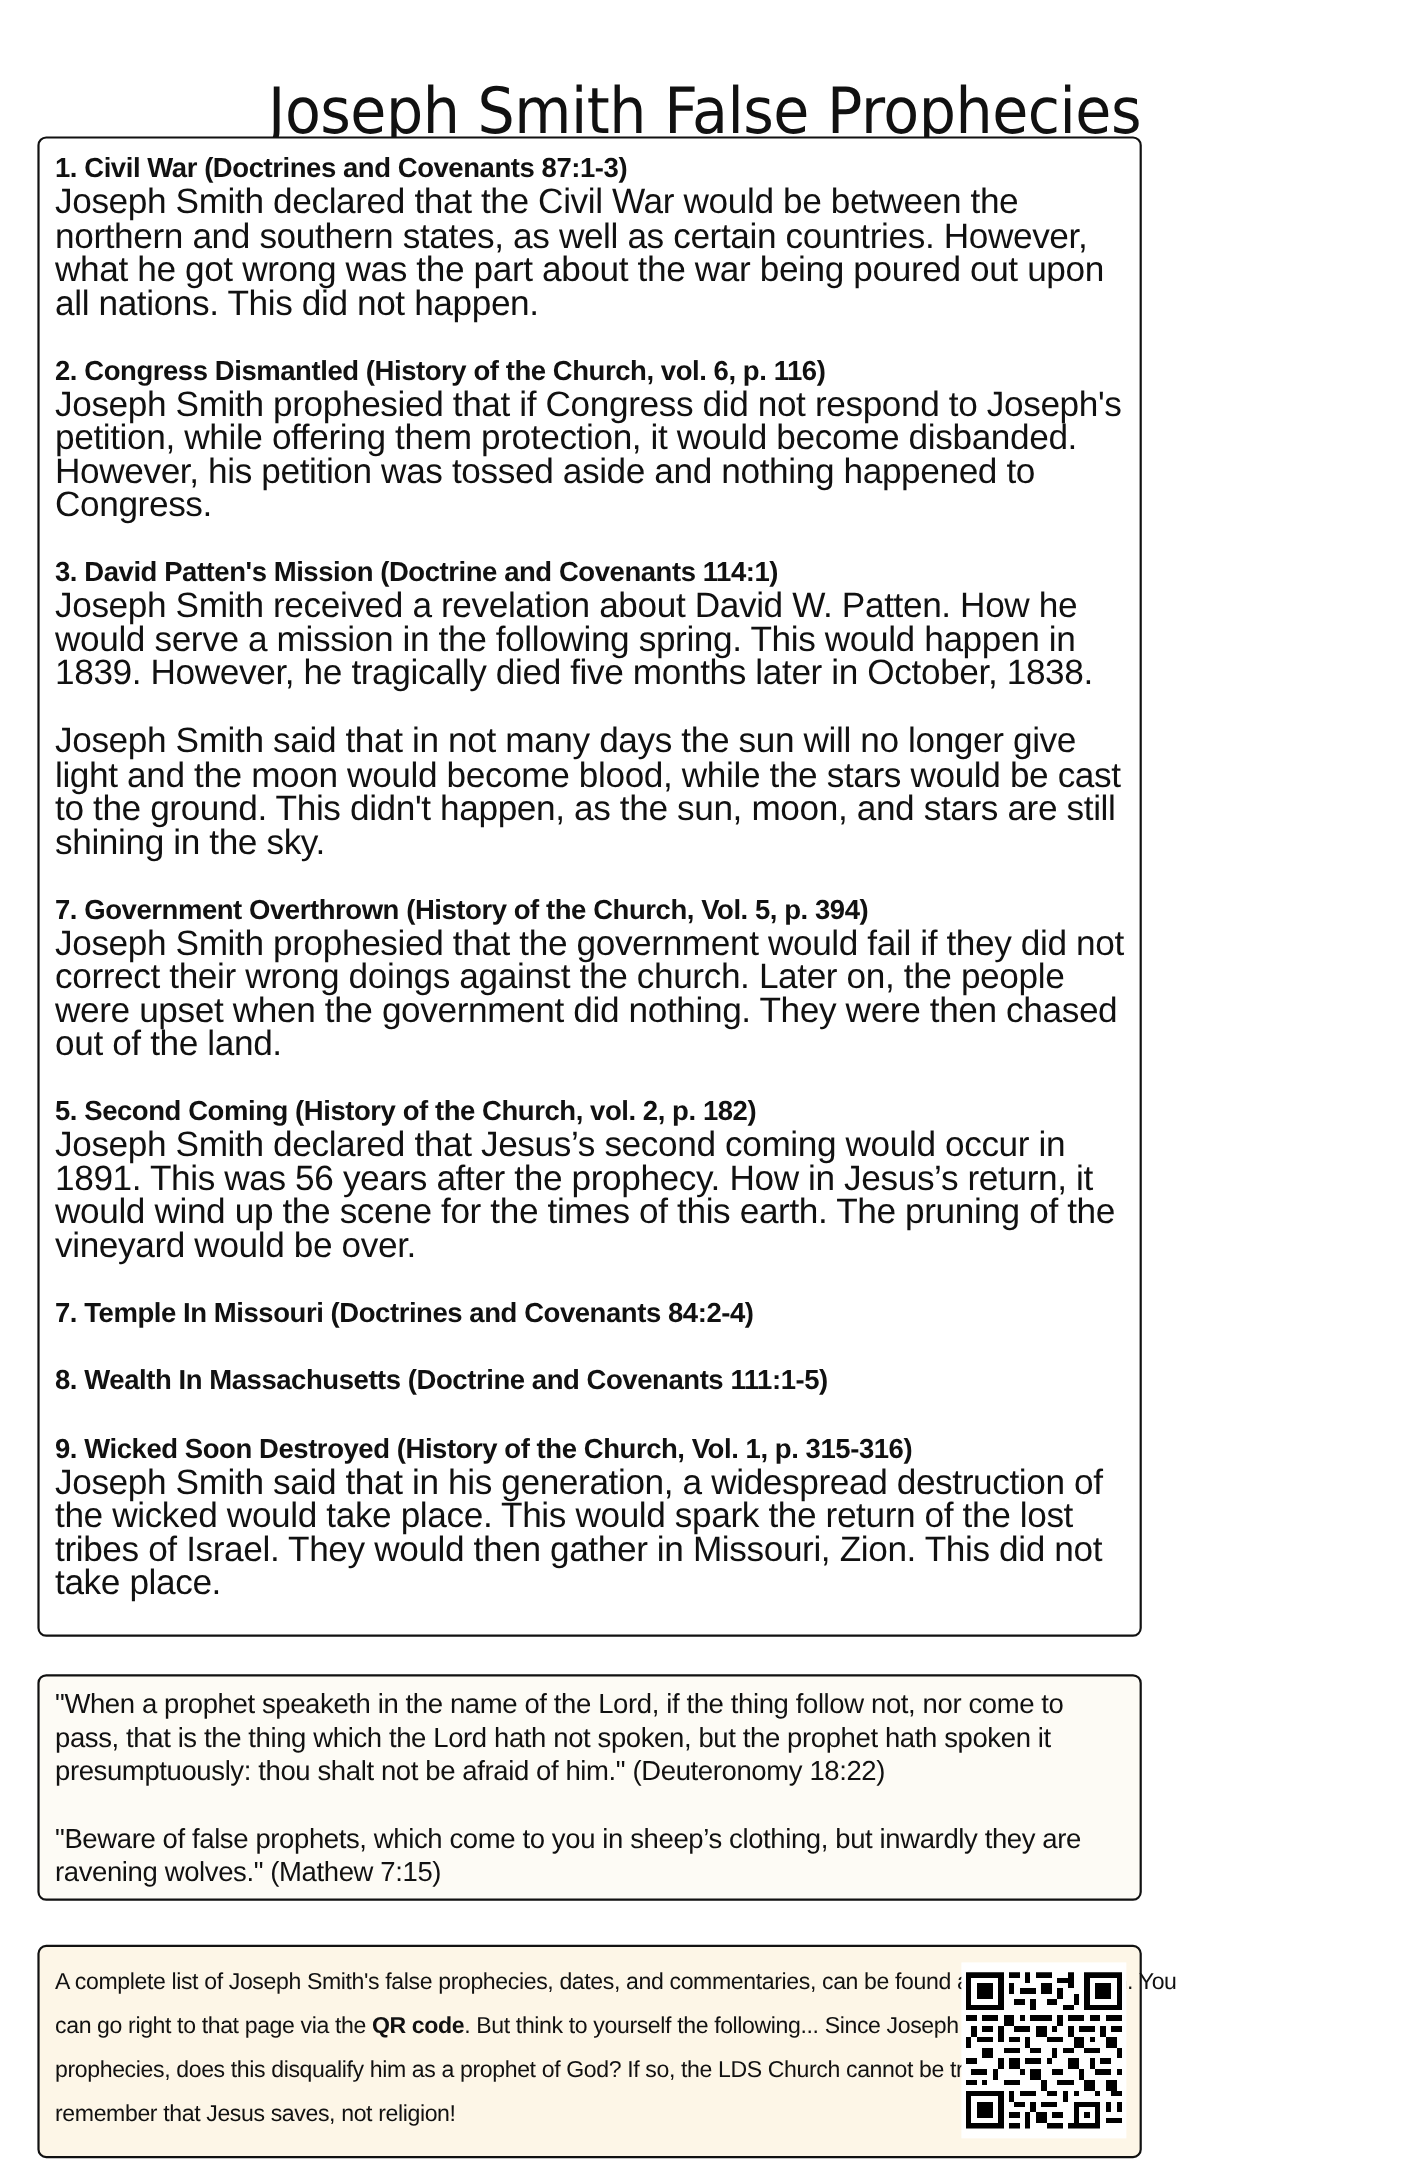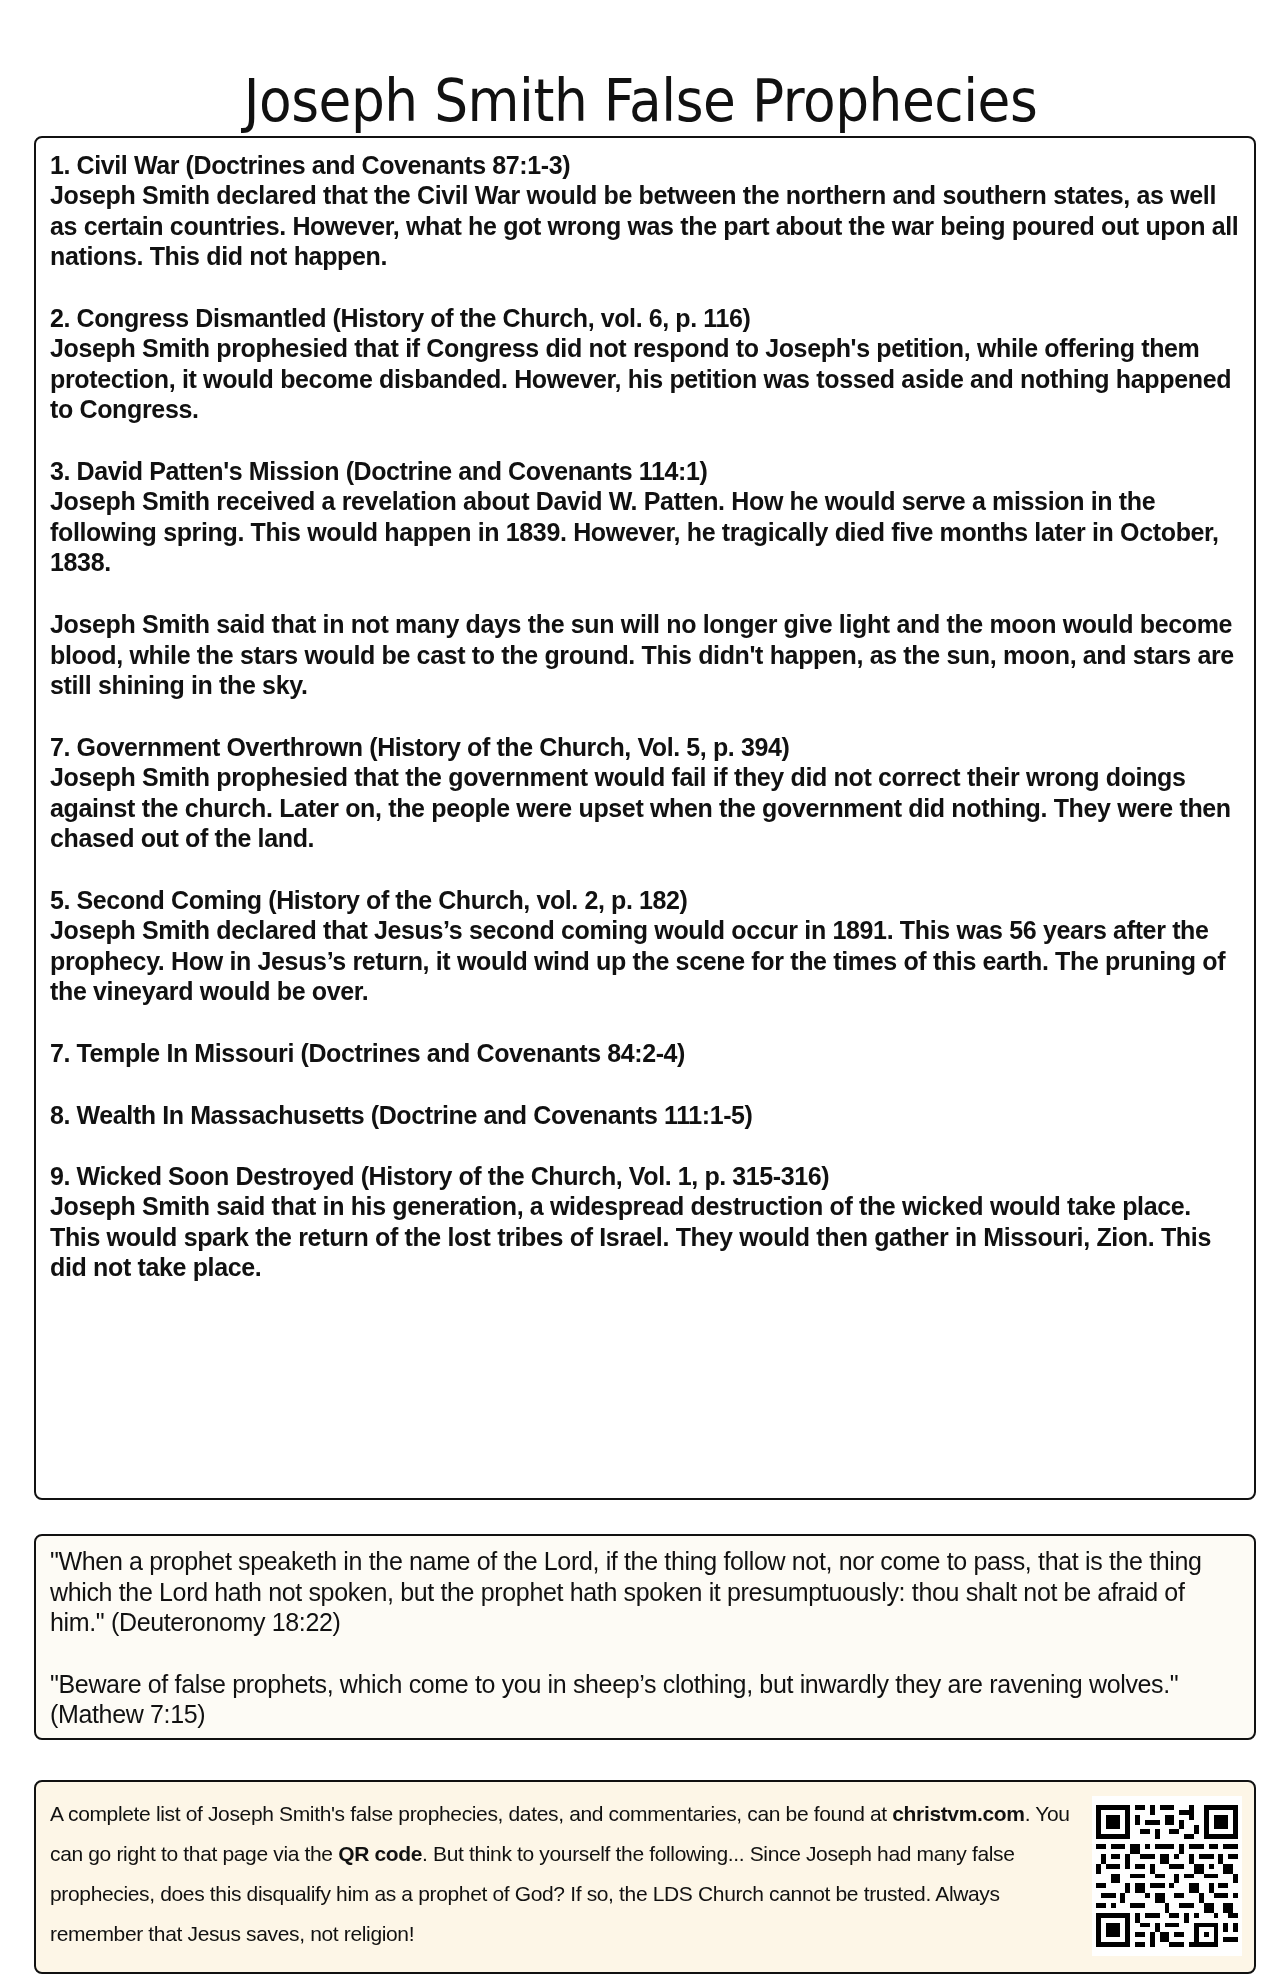--- a/index.html
+++ b/index.html
@@ -6,35 +6,34 @@
   body {
     width: 1281px; height: 1980px; position: relative; overflow: hidden;
     font-family: "Liberation Sans", "DejaVu Sans", sans-serif; color: #111;
   }
   .title {
     position: absolute; left: 0; top: 20px; width: 1281px; text-align: center;
     font-size: 58px; line-height: 84px; font-weight: 400; letter-spacing: -0.5px;
     font-family: "DejaVu Sans", sans-serif; transform: scaleX(0.92);
   }
   .box {
-    position: absolute; left: 34px; width: 1222px; box-sizing: border-box;
+    position: absolute; left: 34px; width: 1004px; box-sizing: border-box;
     border: 2.5px solid #111; border-radius: 8px;
     padding: 12px 14px 6px 14px;
-    margin-top: 12px;
   }
   .box.list { top: 124px; height: 1364px; background: #ffffff; }
   .box.quotes { top: 1522px; height: 206px; background: #fdfbf5; padding-top: 10px; }
   .box.footer { top: 1768px; height: 194px; background: #fdf6e7; padding: 12px 14px; }
   .item { margin-bottom: 31.5px; }
   .item-heading {
     font-weight: 700; font-size: 25px; line-height: 30px; white-space: nowrap;
     letter-spacing: -0.4px;
   }
   .item-body {
-    font-size: 25px; line-height: 30.5px; letter-spacing: -0.35px; font-weight: bold;
+    font-size: 32px; line-height: 30.5px; letter-spacing: -0.35px;
   }
   .quote { font-size: 25px; line-height: 30.5px; letter-spacing: -0.35px; margin-bottom: 31px; }
   .ref { font-weight: 400; }
   .footer-text {
     position: absolute; left: 14px; top: 12px; width: 1020px;
     font-size: 21px; line-height: 40px; letter-spacing: -0.35px;
   }
   .qr {
     position: absolute; right: 12px; top: 14px; width: 150px; height: 160px;
     background: #ffffff; display: flex; align-items: center; justify-content: center;

